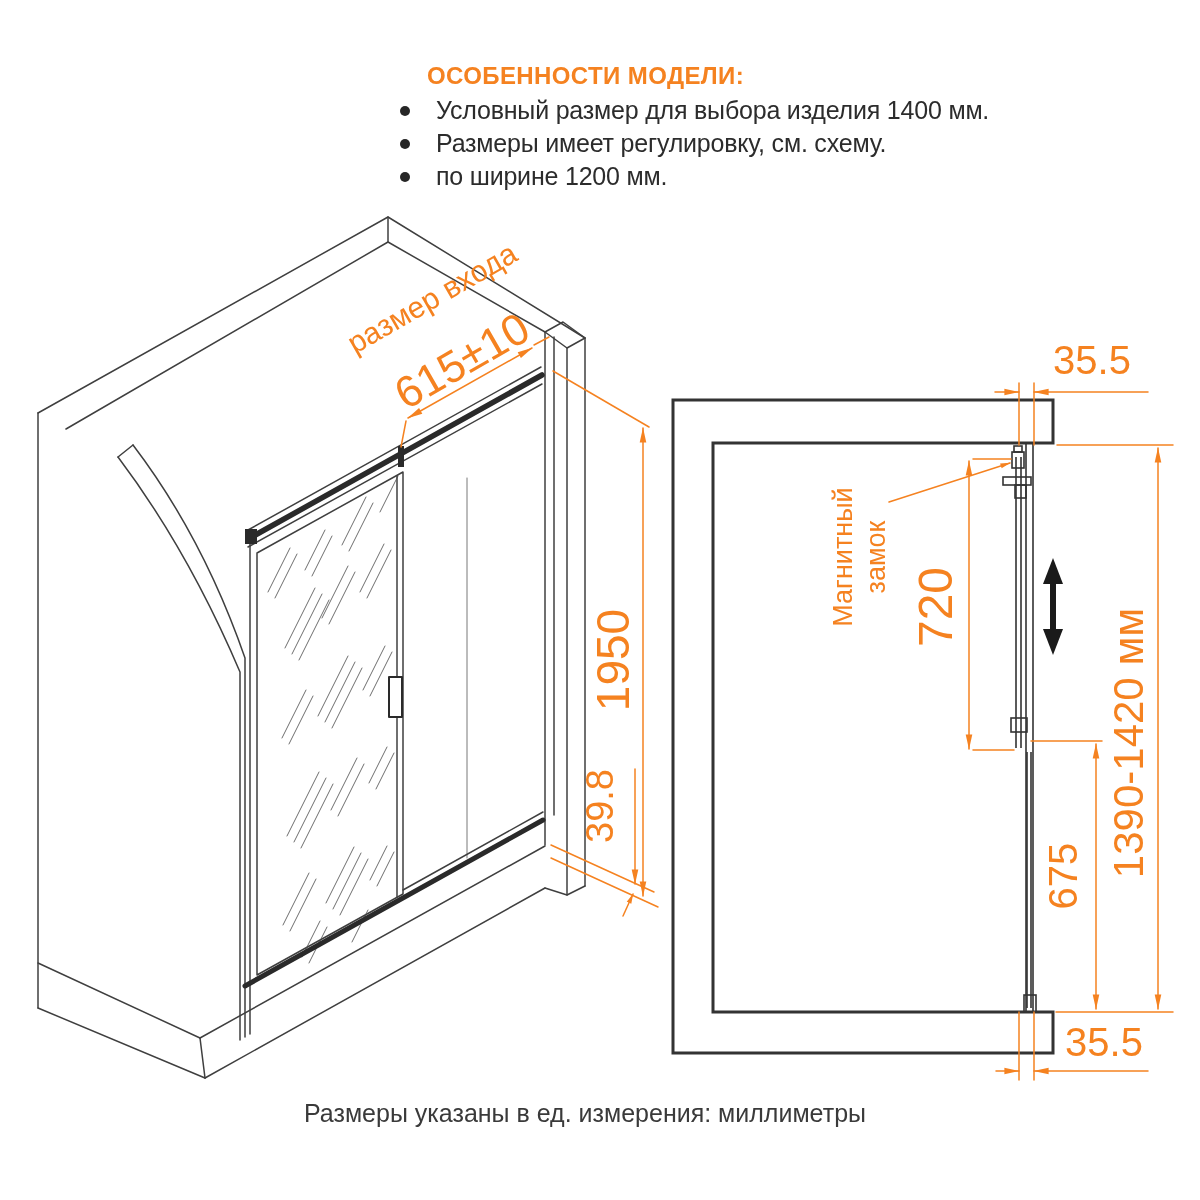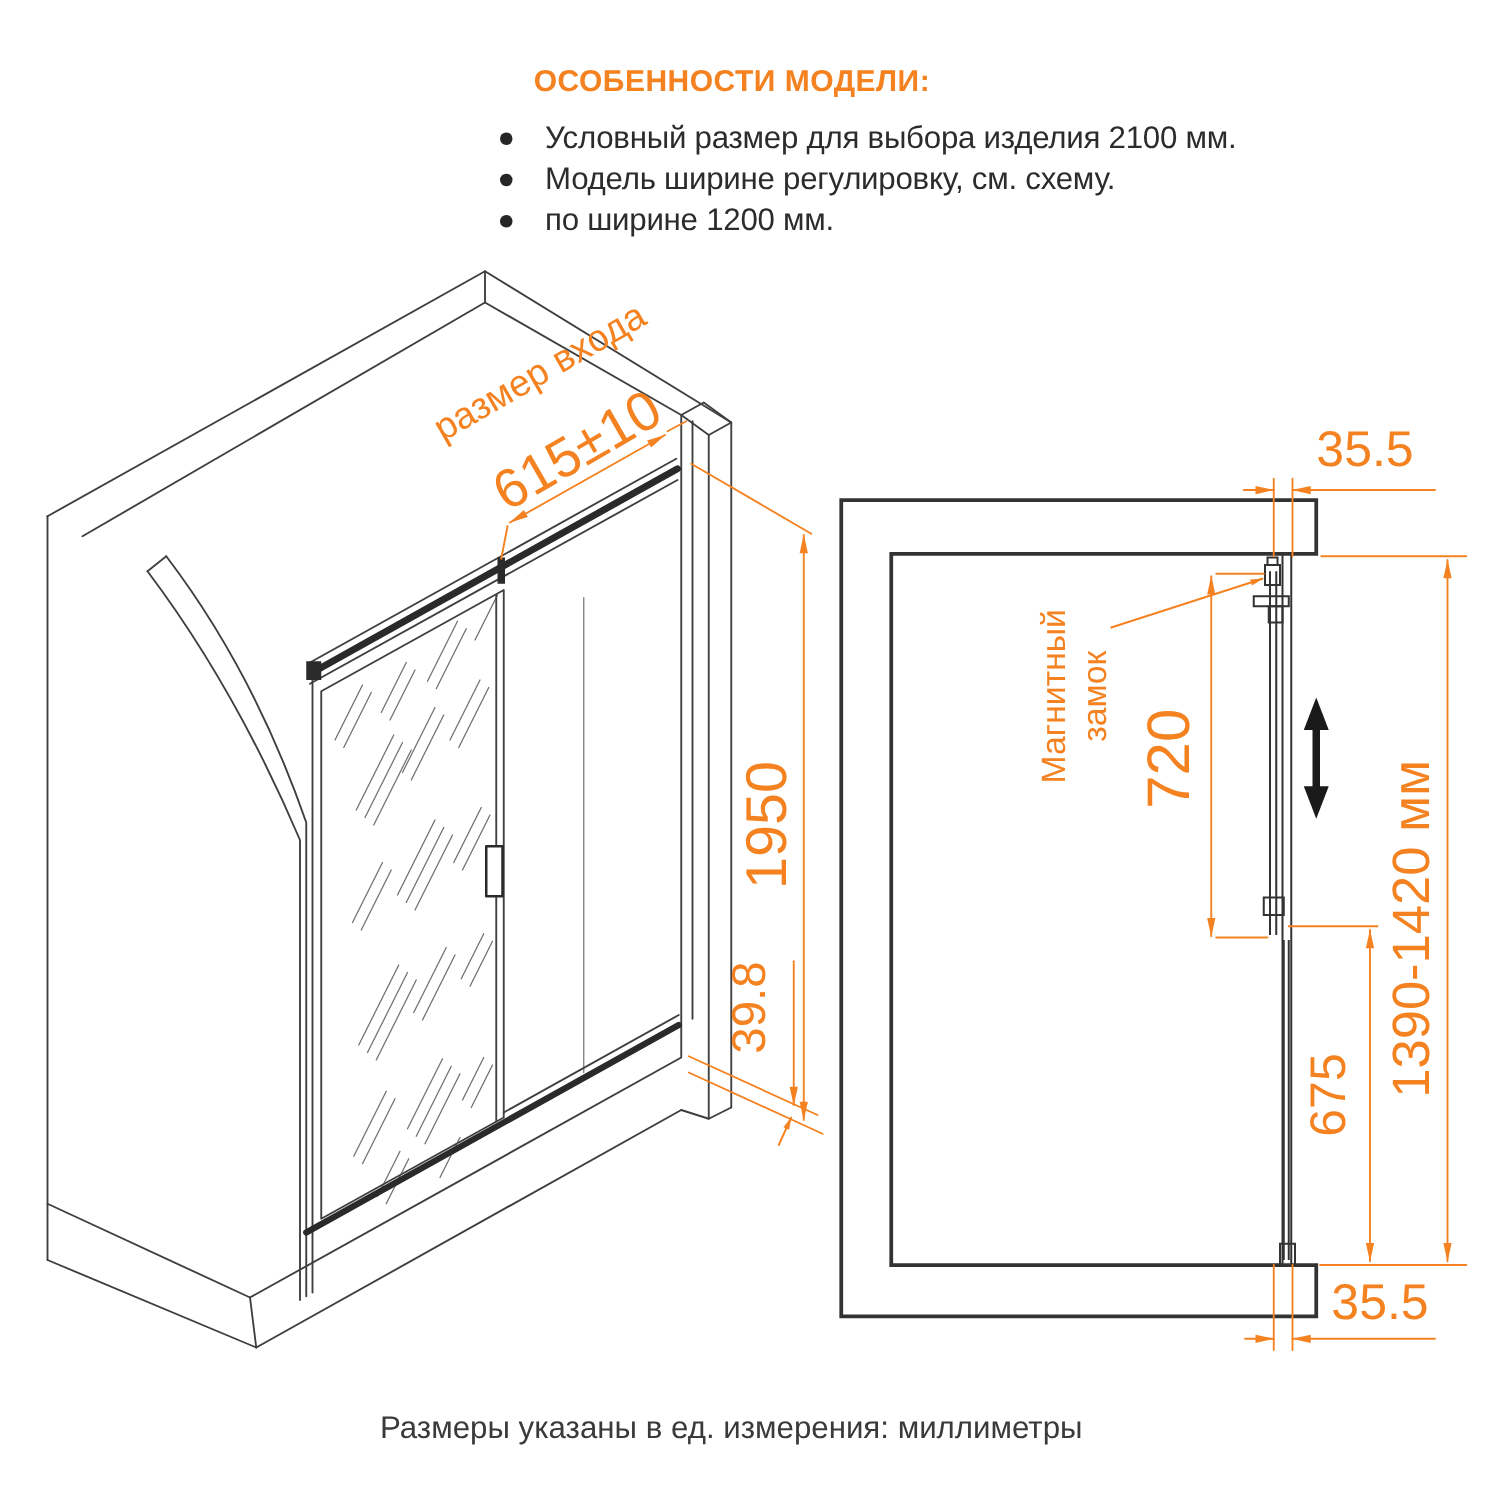--- a/index.html
+++ b/index.html
@@ -1,30 +1,30 @@
 <!DOCTYPE html>
 <html><head>
 <meta charset="utf-8">
 <style>
   html,body{margin:0;padding:0;background:#fff;}
   .stage{position:relative;width:1200px;height:1200px;background:#ffffff;overflow:hidden;
          font-family:"Liberation Sans", sans-serif;}
   .stage svg{position:absolute;left:0;top:0;}
-  .hdr{position:absolute;left:427px;top:52px;font-size:24px;font-weight:700;
+  .hdr{position:absolute;left:427px;top:62px;font-size:24px;font-weight:700;
        color:#f58220;letter-spacing:.4px;}
   .bullets{position:absolute;left:398px;top:94px;width:770px;}
   .brow{display:flex;align-items:flex-start;}
   .bdot{width:10px;height:10px;border-radius:50%;background:#262626;margin:12px 26px 0 2px;flex:0 0 10px;}
   .btxt{font-size:25px;line-height:33px;font-weight:500;color:#2c2c2c;letter-spacing:-0.2px;}
   .lbl{position:absolute;color:#f58220;font-weight:500;white-space:nowrap;
        transform:translate(-50%,-50%);line-height:1.05;}
   .r90{transform:translate(-50%,-50%) rotate(-90deg);}
   .r30{transform:translate(-50%,-50%) rotate(-30deg);}
   .magnet{text-align:center;font-size:27px;line-height:33px;}
-  .footer{position:absolute;left:585px;top:1143px;transform:translate(-50%,-50%);
+  .footer{position:absolute;left:585px;top:1113px;transform:translate(-50%,-50%);
           font-size:25px;font-weight:500;color:#3a3a3a;white-space:nowrap;}
 </style>
 </head>
 <body>
 
 <div class="stage">
 
   <svg width="1200" height="1200" viewBox="0 0 1200 1200">
     <defs>
       <marker id="mO" viewBox="0 0 16 8" markerWidth="16" markerHeight="8" refX="15" refY="4" orient="auto-start-reverse" markerUnits="userSpaceOnUse">
@@ -160,28 +160,28 @@
 
       <path d="M889,502 L1010,463" marker-end="url(#mS)"></path>
     </g>
   </svg>
 
   <div class="hdr">ОСОБЕННОСТИ МОДЕЛИ:</div>
   <div class="bullets">
     <div class="brow">
       <span class="bdot"></span>
       <div class="btxt">
-        <div>Условный размер для выбора изделия 2100 мм.</div>
+        <div>Условный размер для выбора изделия 1400 мм.</div>
         <div></div>
       </div>
     </div>
     <div class="brow">
       <span class="bdot"></span>
       <div class="btxt">
-        <div>Модель ширине регулировку, см. схему.</div>
+        <div>Размеры имеет регулировку, см. схему.</div>
         <div></div>
       </div>
     </div>
     <div class="brow">
       <span class="bdot"></span>
       <div class="btxt">
         <div>по ширине 1200 мм.</div>
       </div>
     </div>
   </div>

